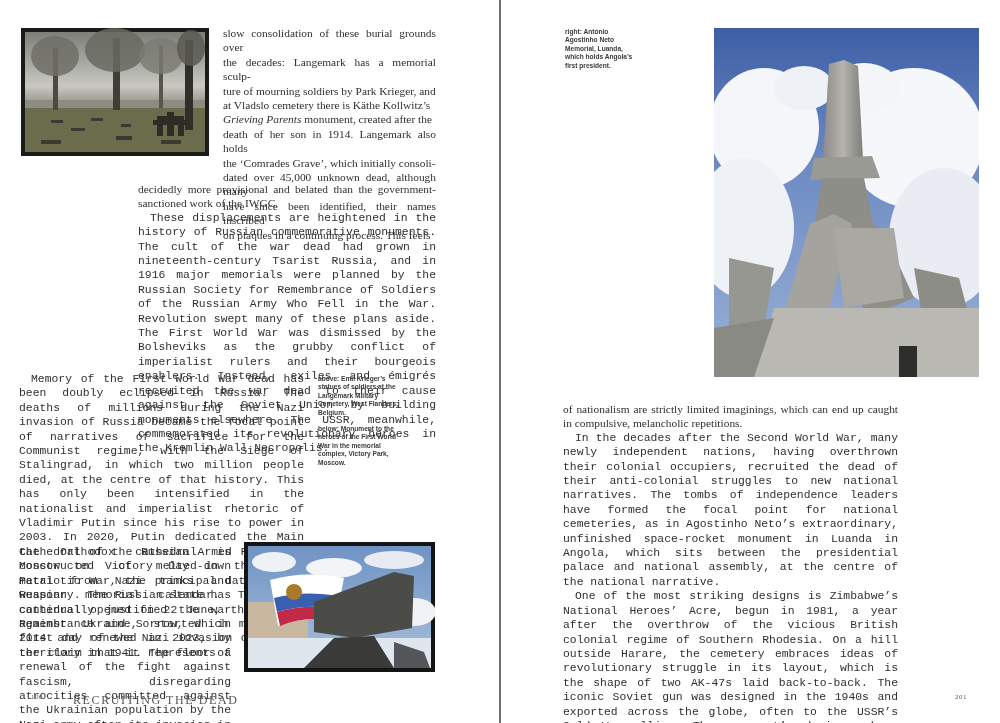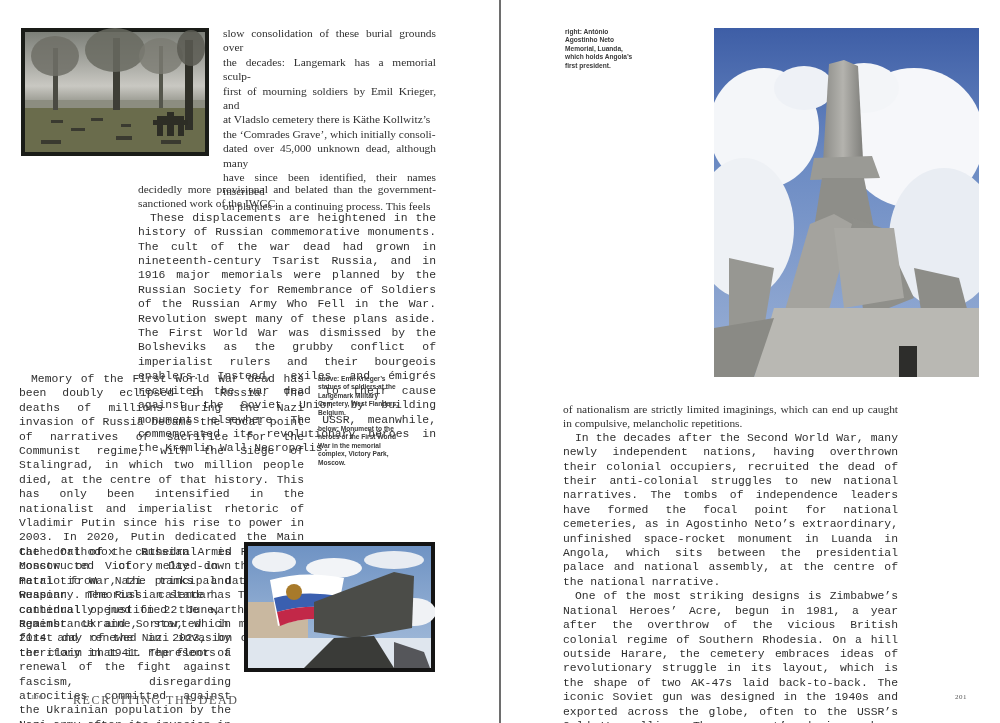--- a/index.html
+++ b/index.html
@@ -82,22 +82,24 @@
             <rect x="142" y="88" width="15" height="5"></rect>
           <rect x="157" y="88" width="6" height="20"></rect>
             <rect x="153" y="92" width="14" height="5"></rect>
         </g>
       </svg>
     </div>
 
     <div class="text" style="left:223px; top:26px; width:213px;">
       <p>slow consolidation of these burial grounds over</p>
       <p>the decades: Langemark has a memorial sculp-</p>
-      <p>first of mourning soldiers by Emil Krieger, and</p>
+      <p>ture of mourning soldiers by Park Krieger, and</p>
       <p>at Vladslo cemetery there is Käthe Kollwitz’s</p>
+      <p><i>Grieving Parents</i> monument, created after the</p>
+      <p>death of her son in 1914. Langemark also holds</p>
       <p>the ‘Comrades Grave’, which initially consoli-</p>
       <p>dated over 45,000 unknown dead, although many</p>
       <p>have since been identified, their names inscribed</p>
       <p>on plaques in a continuing process. This feels</p>
     </div>
 
     <div class="text" style="left:138px; top:170px; width:298px;margin-top:12px;">
       <p style="text-align-last:left;">decidedly more provisional and belated than the government-sanctioned work of the IWGC.</p>
       <p class="indent" style="text-align-last:left;">These displacements are heightened in the history of Russian commemorative monuments. The cult of the war dead had grown in nineteenth-century Tsarist Russia, and in 1916 major memorials were planned by the Russian Society for Remembrance of Soldiers of the Russian Army Who Fell in the War. Revolution swept many of these plans aside. The First World War was dismissed by the Bolsheviks as the grubby conflict of imperialist rulers and their bourgeois enablers. Instead, exiles and émigrés recruited the war dead to their cause against the Soviet Union by building monuments elsewhere. The USSR, meanwhile, commemorated its revolutionary heroes in the Kremlin Wall Necropolis.</p>
     </div>

